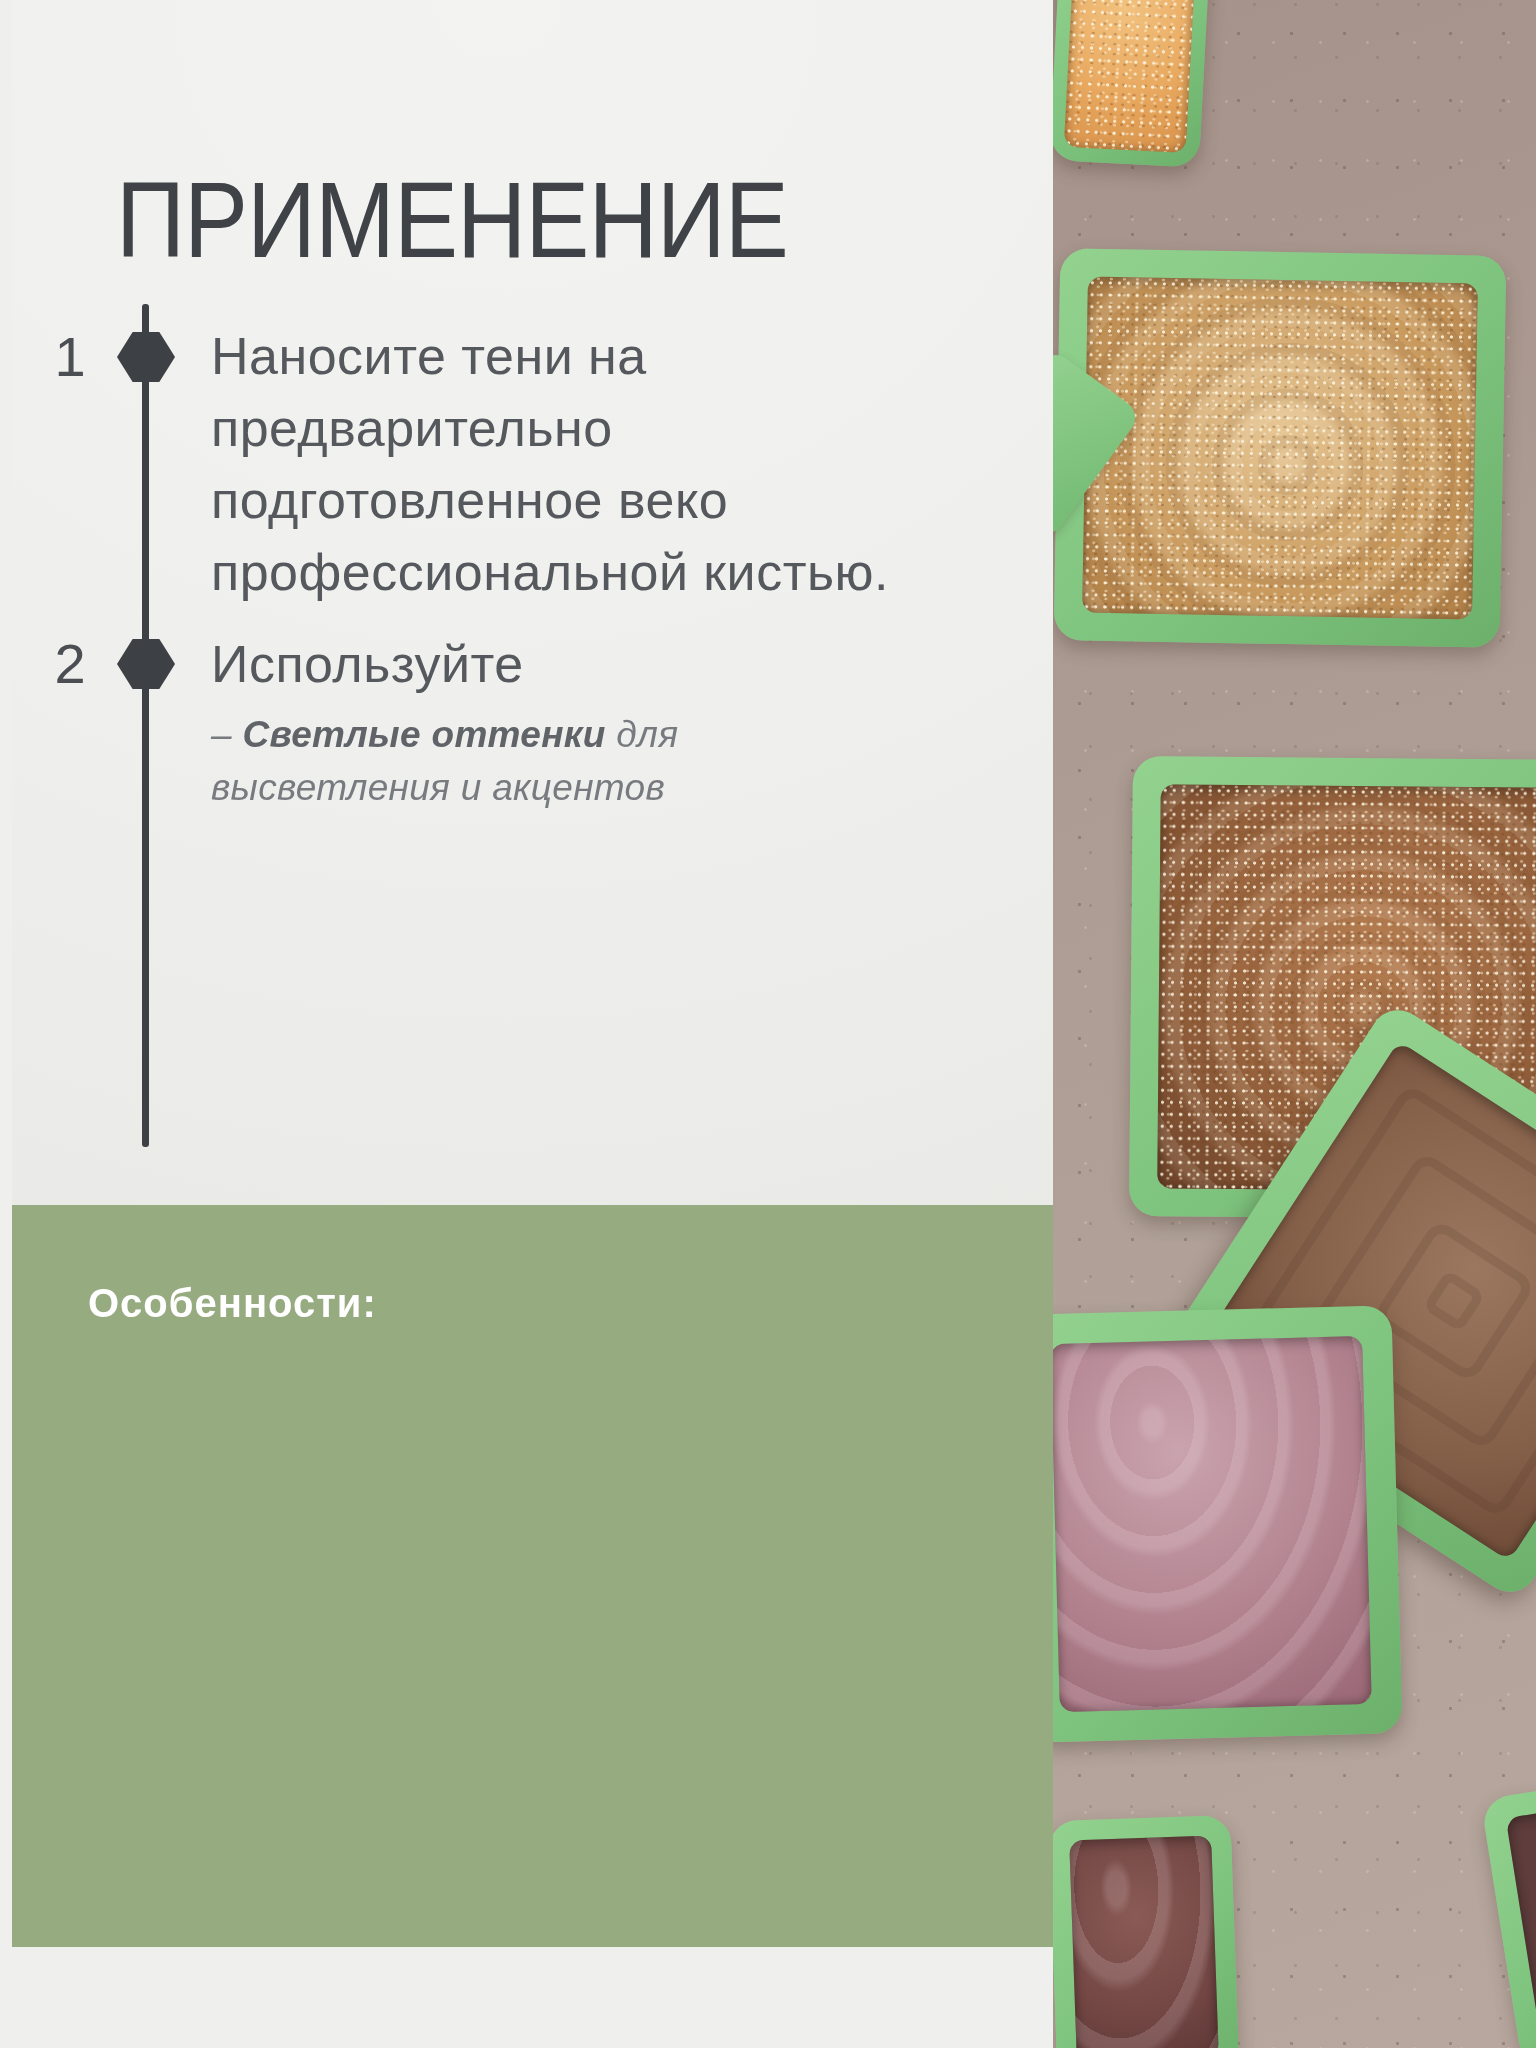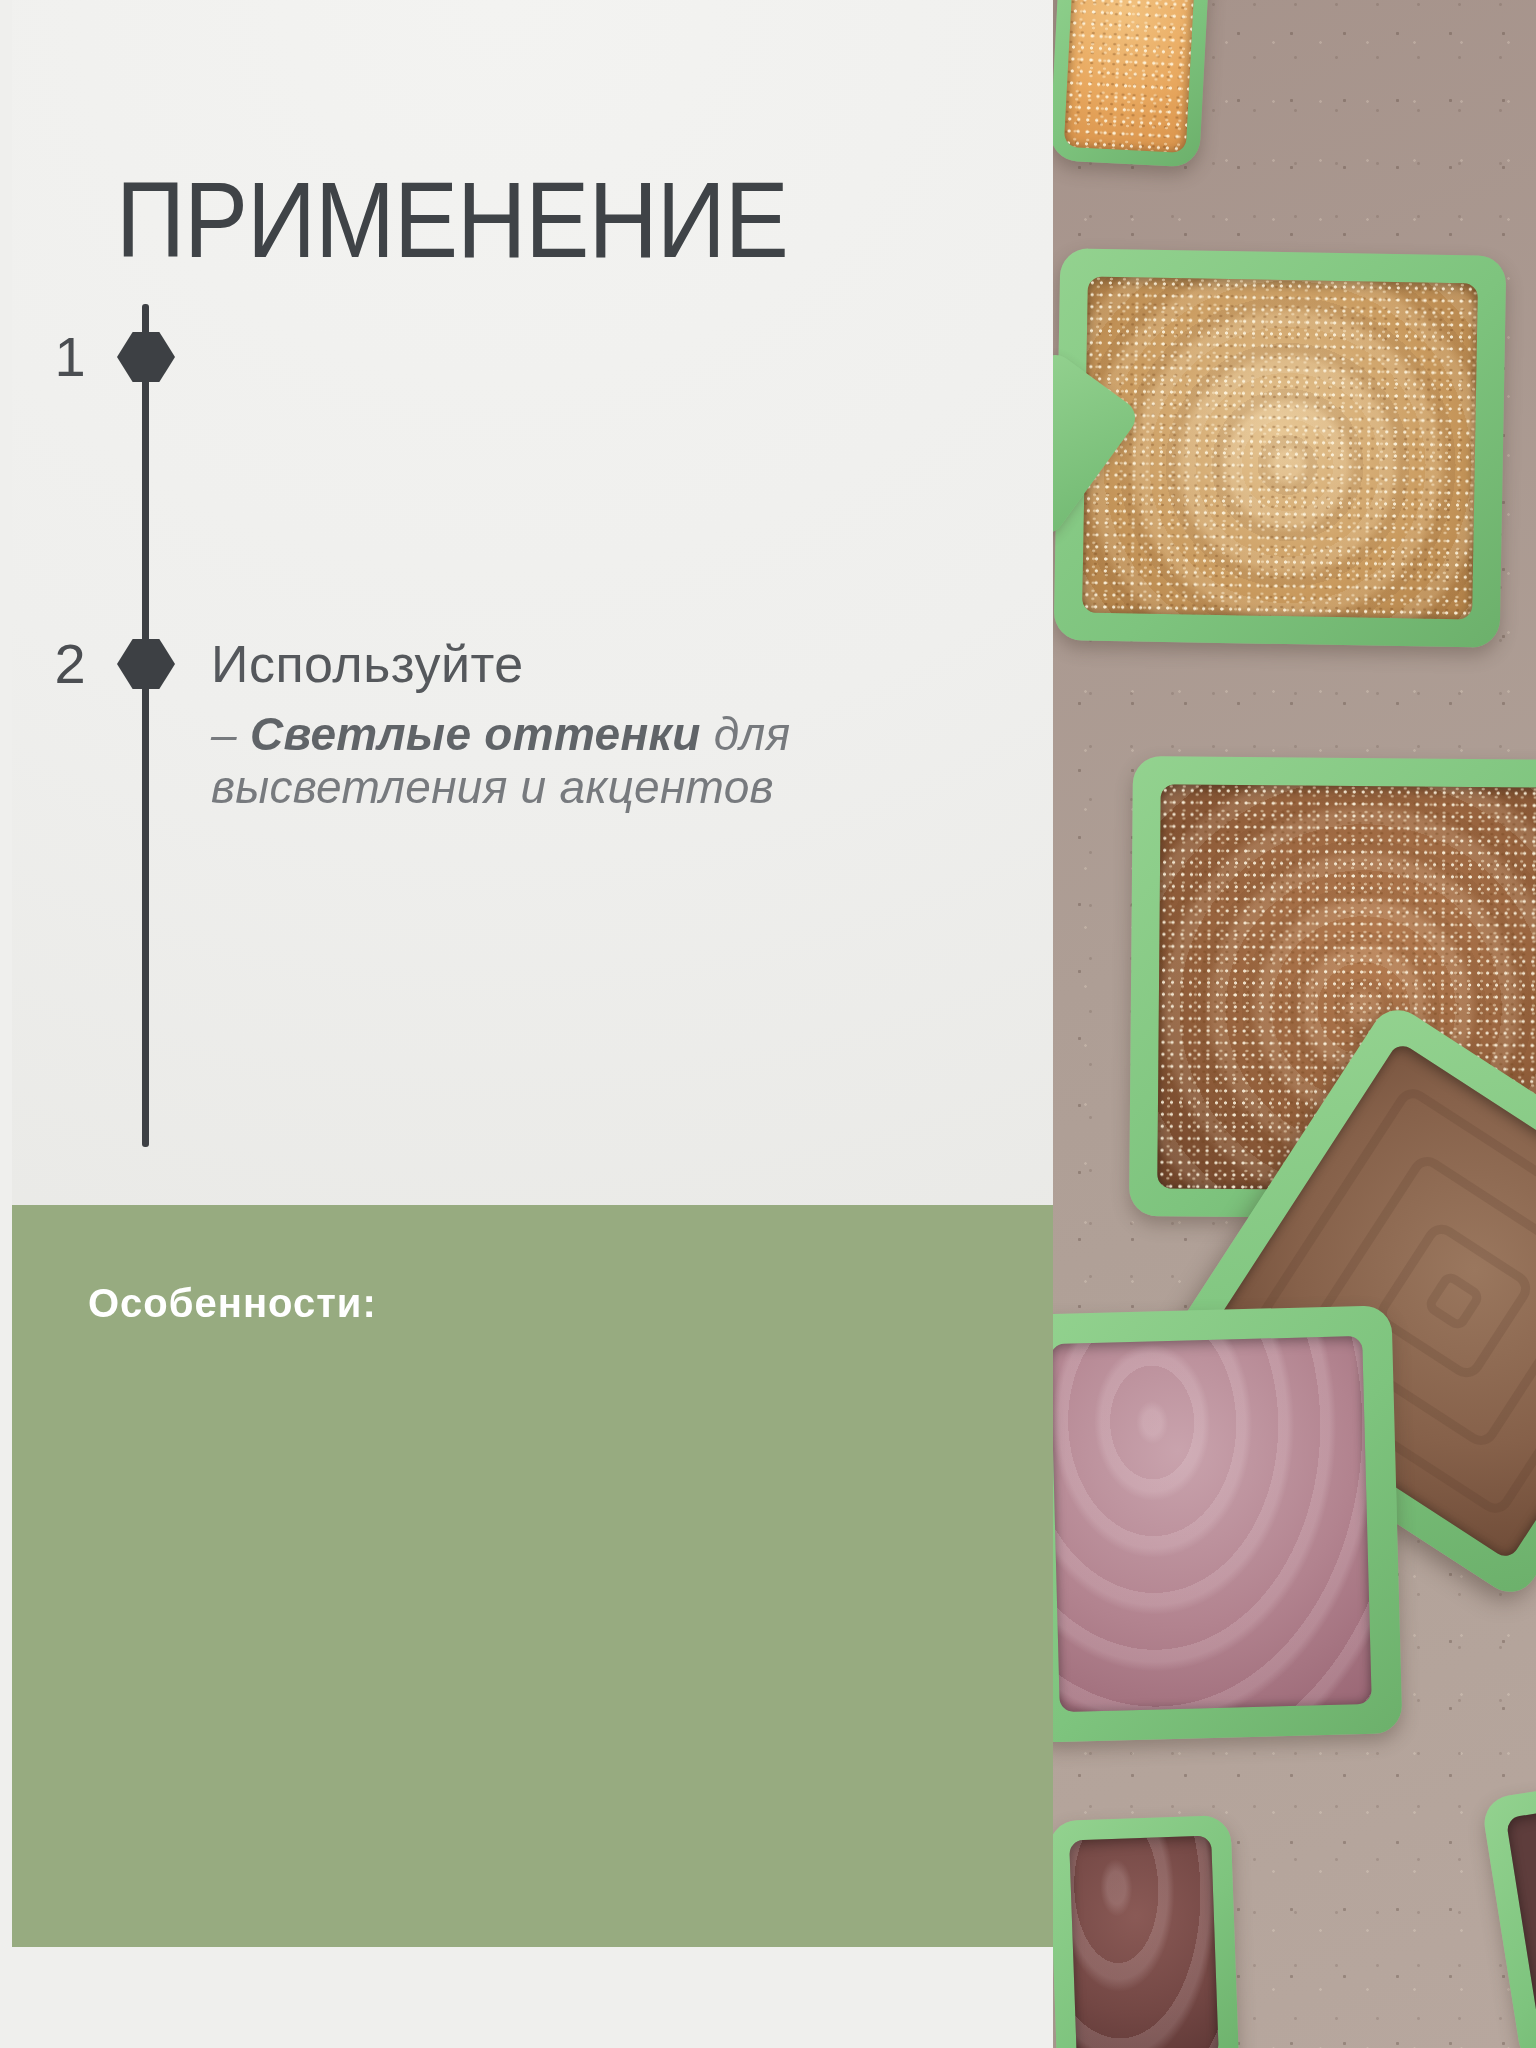--- a/index.html
+++ b/index.html
@@ -39,21 +39,21 @@
   .step-num.n2{top:631px;}
   .step-text{
     position:absolute;left:199px;
     font-size:52px;font-weight:300;line-height:72px;letter-spacing:.5px;
     color:#55585c;white-space:pre-line;
   }
   .step-text.s1{top:320px;}
   .step-text.s2{top:628px;}
   .bullets{position:absolute;left:199px;top:708px;width:680px;}
   .bullet{
-    font-size:46px;line-height:53px;font-style:italic;color:#777a7e;
+    font-size:37px;line-height:53px;font-style:italic;color:#777a7e;
     margin:0 0 13px 0;letter-spacing:.3px;
   }
   .bullet .lead{font-weight:700;color:#606468;}
   .bullet .rest{white-space:pre-line;}
 
   
   .features{
     position:absolute;left:0;top:1205px;width:1053px;height:742px;
     background:#97ab80;
   }
@@ -147,20 +147,24 @@
 
     <div class="page-title">ПРИМЕНЕНИЕ</div>
 
     <div class="timeline-line"></div>
     <div class="hex h1"></div>
     <div class="hex h2"></div>
 
     <div class="step-num n1">1</div>
     <div class="step-num n2">2</div>
 
+    <div class="step-text s1">Наносите тени на
+предварительно
+подготовленное веко
+профессиональной кистью.</div>
     <div class="step-text s2">Используйте</div>
 
     <div class="bullets">
       <p class="bullet"><span class="dash">– </span><span class="lead">Светлые оттенки</span><span class="rest"> для
 высветления и акцентов</span></p>
     </div>
 
     <div class="features">
       <div class="features-heading">Особенности:</div>
     </div>

